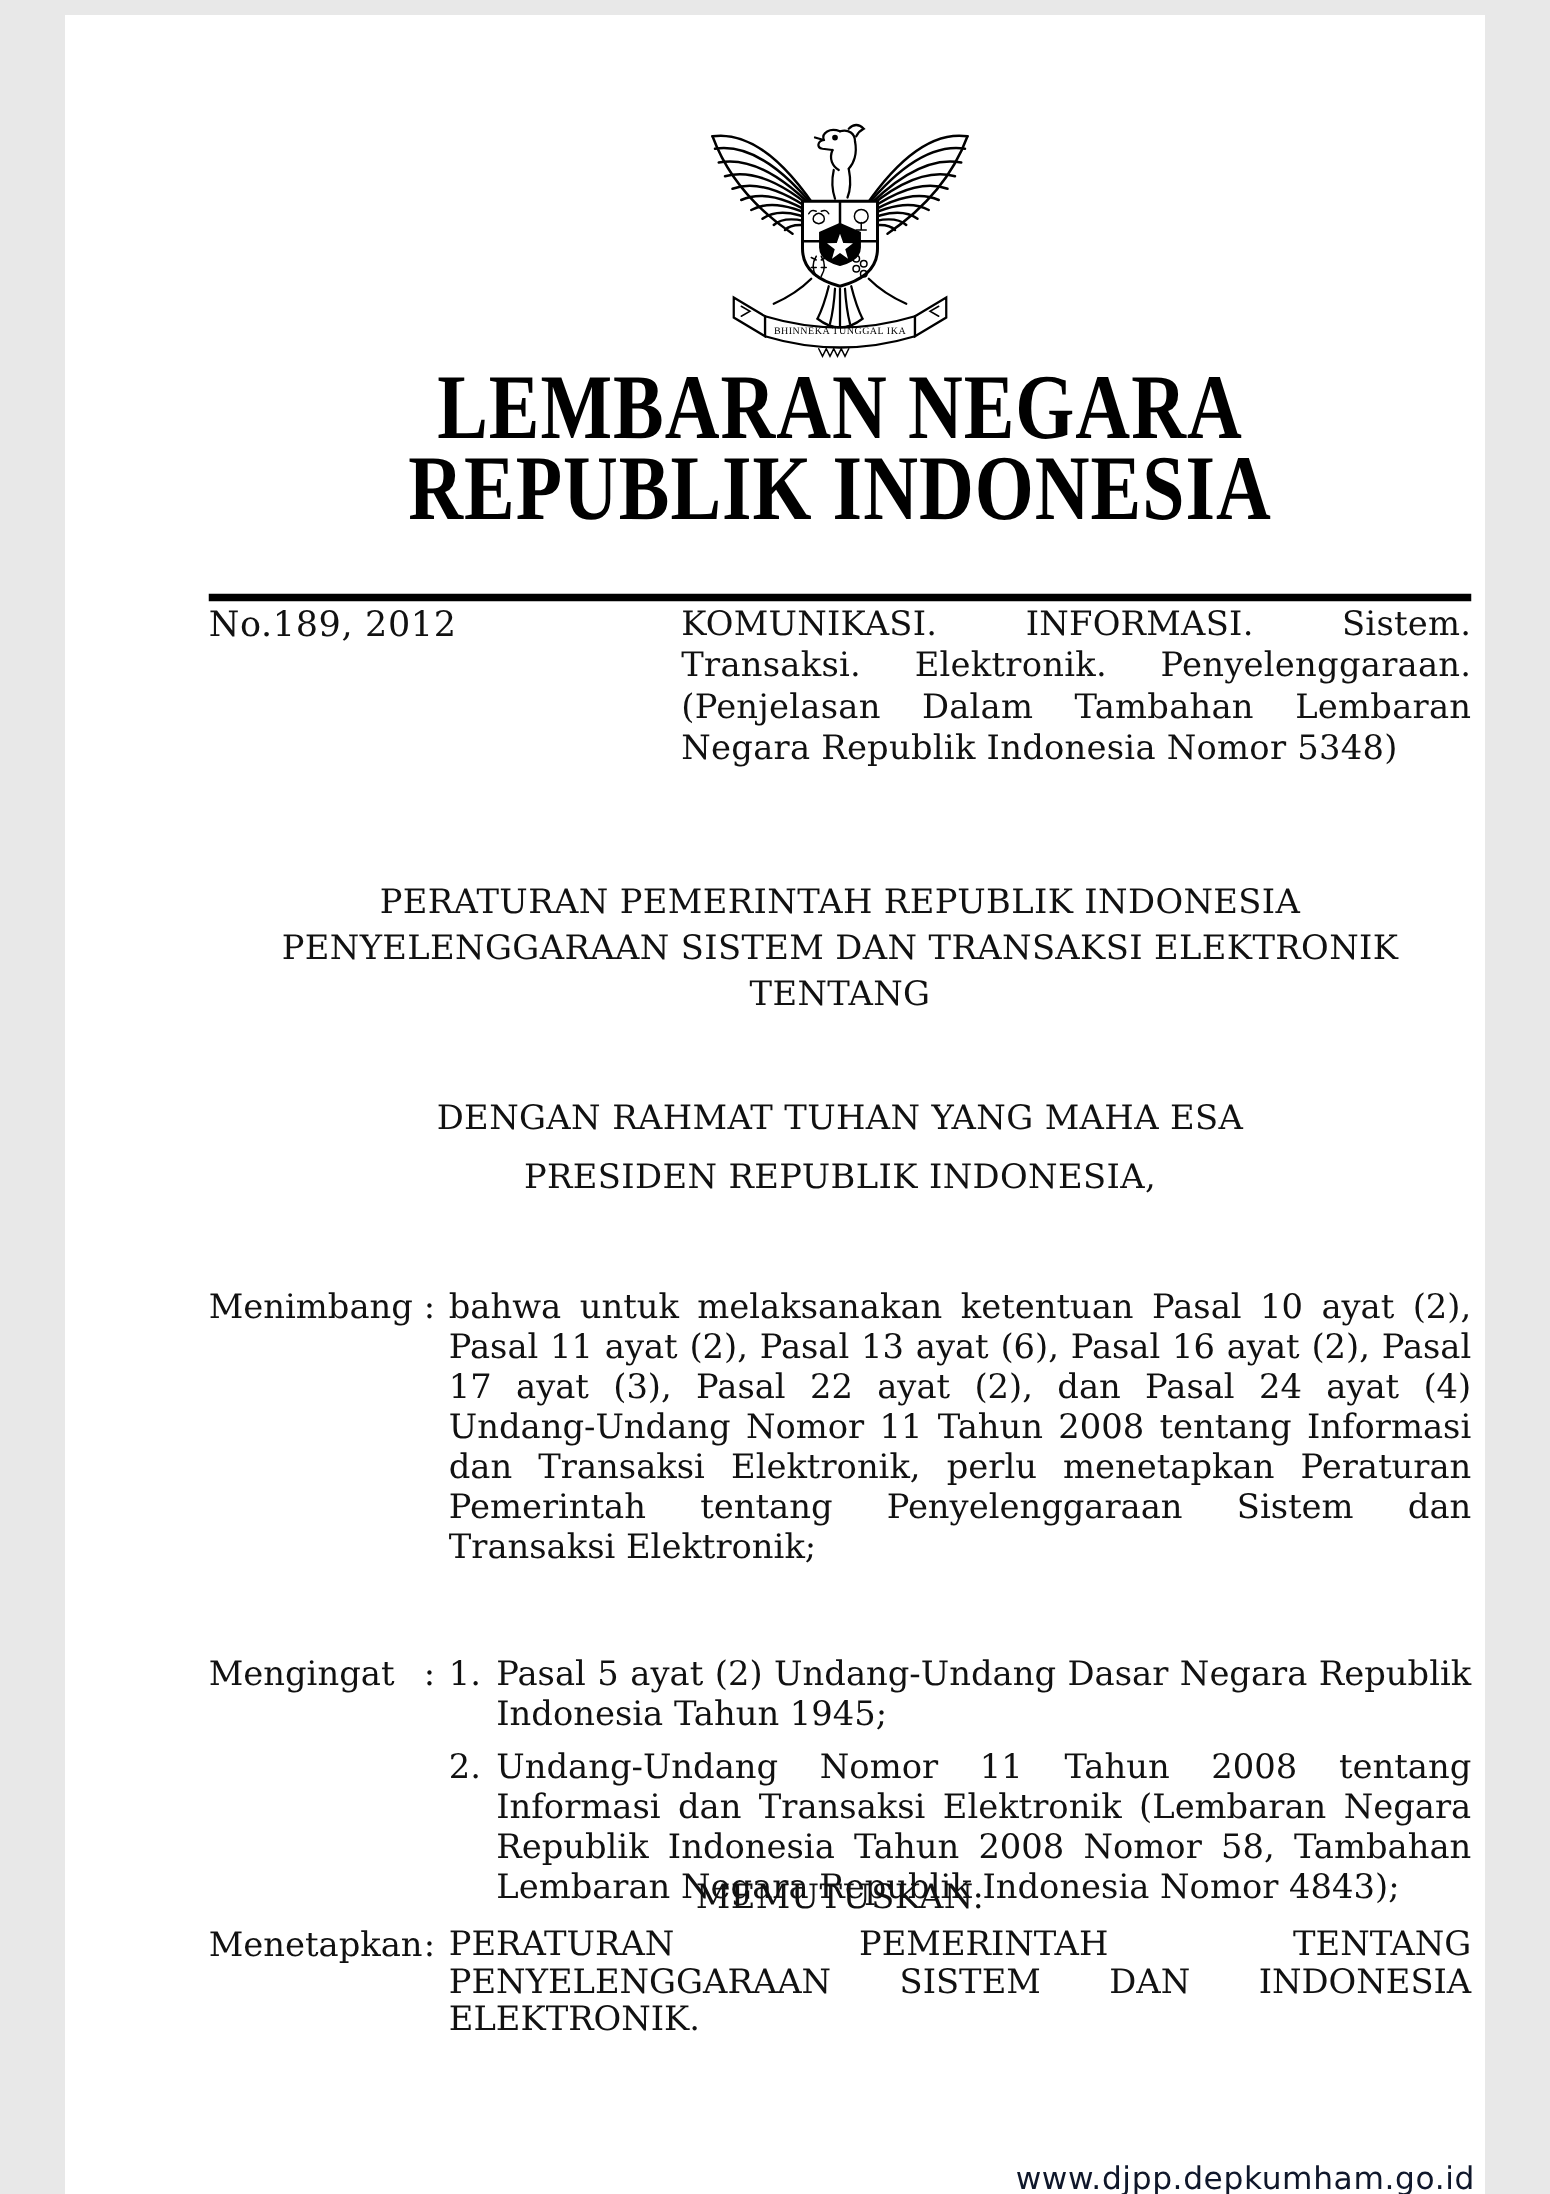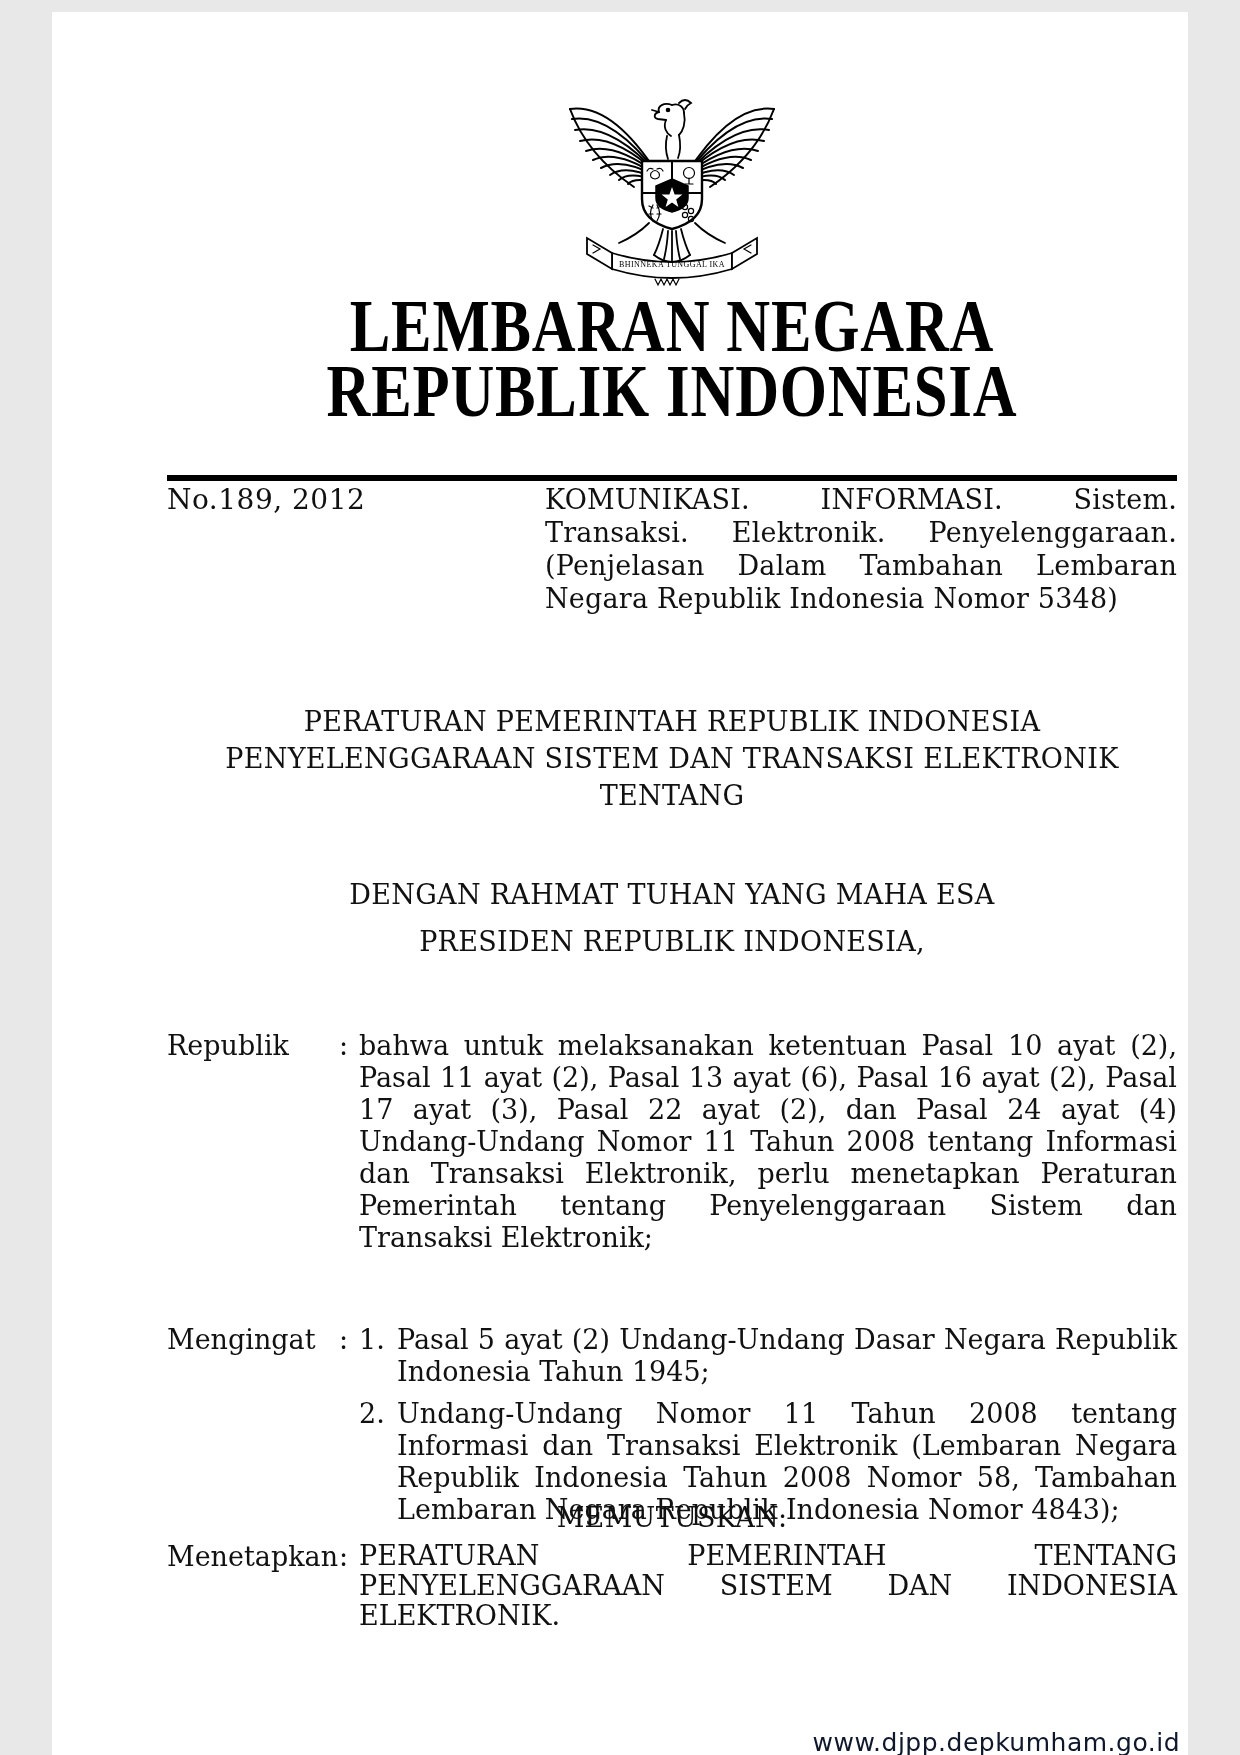--- a/index.html
+++ b/index.html
@@ -150,21 +150,21 @@
   <div class="abs heading-block" style="top:691px;">
     <div>PERATURAN PEMERINTAH REPUBLIK INDONESIA</div>
     <div>PENYELENGGARAAN SISTEM DAN TRANSAKSI ELEKTRONIK</div>
     <div>TENTANG</div>
   </div>
 
   <div class="abs center-line" style="top:911px;">PRESIDEN REPUBLIK INDONESIA,</div>
   <div class="abs center-line" style="top:864px;">DENGAN RAHMAT TUHAN YANG MAHA ESA</div>
 
   <div class="abs clause" style="top:1018px;">
-    <div class="label">Republik</div>
+    <div class="label">Menimbang</div>
     <div class="colon">:</div>
     <div class="body">bahwa untuk melaksanakan ketentuan Pasal 10 ayat (2), Pasal 11 ayat (2), Pasal 13 ayat (6), Pasal 16 ayat (2), Pasal 17 ayat (3), Pasal 22 ayat (2), dan Pasal 24 ayat (4) Undang-Undang Nomor 11 Tahun 2008 tentang Informasi dan Transaksi Elektronik, perlu menetapkan Peraturan Pemerintah tentang Penyelenggaraan Sistem dan Transaksi Elektronik;</div>
   </div>
 
   <div class="abs clause" style="top:1312px;">
     <div class="label">Mengingat</div>
     <div class="colon">:</div>
     <div class="list">
       <div class="list-item">
         <div class="num">1.</div>

